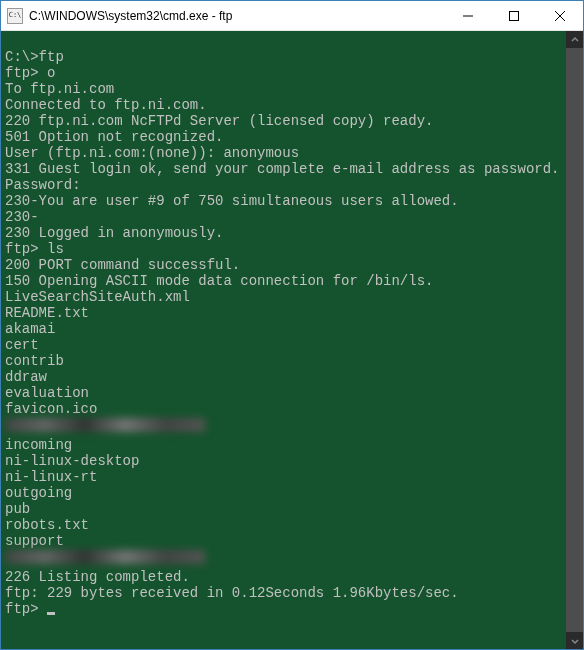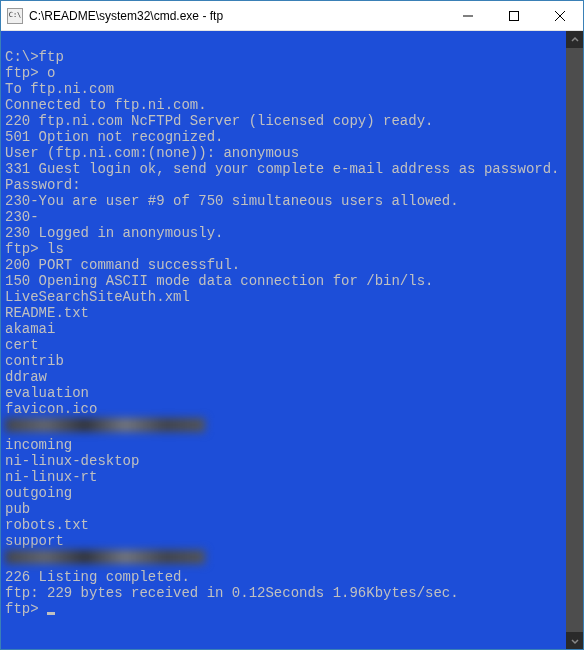--- a/index.html
+++ b/index.html
@@ -61,21 +61,21 @@
       background: transparent;
       border: none;
       font-family: "Segoe UI", sans-serif;
     }
     .titlebar-btn svg {
       width: 10px;
       height: 10px;
     }
     .terminal-area {
       flex: 1;
-      background: #1d4ed8;
+      background: #14532d;
       display: flex;
       overflow: hidden;
     }
     .terminal-content {
       flex: 1;
       padding: 2px 4px;
       font-family: Consolas, "Courier New", monospace;
       font-size: 14px;
       line-height: 16px;
       color: #c0c0c0;
@@ -134,21 +134,21 @@
     }
   </style>
 </head>
 <body>
 
 <div class="window">
   <div class="titlebar">
     <div class="titlebar-icon">
       <span style="font-size:7px;line-height:1;">C:\</span>
     </div>
-    <div class="titlebar-text">C:\README\system32\cmd.exe - ftp</div>
+    <div class="titlebar-text">C:\WINDOWS\system32\cmd.exe - ftp</div>
     <div class="titlebar-controls">
       <button class="titlebar-btn">
         <svg viewBox="0 0 10 10">
             <line x1="0" y1="5" x2="10" y2="5" stroke="#000" stroke-width="1"></line>
           </svg>
       </button>
       <button class="titlebar-btn">
         <svg viewBox="0 0 10 10">
             <rect x="0.5" y="0.5" width="9" height="9" fill="none" stroke="#000" stroke-width="1"></rect>
           </svg>

